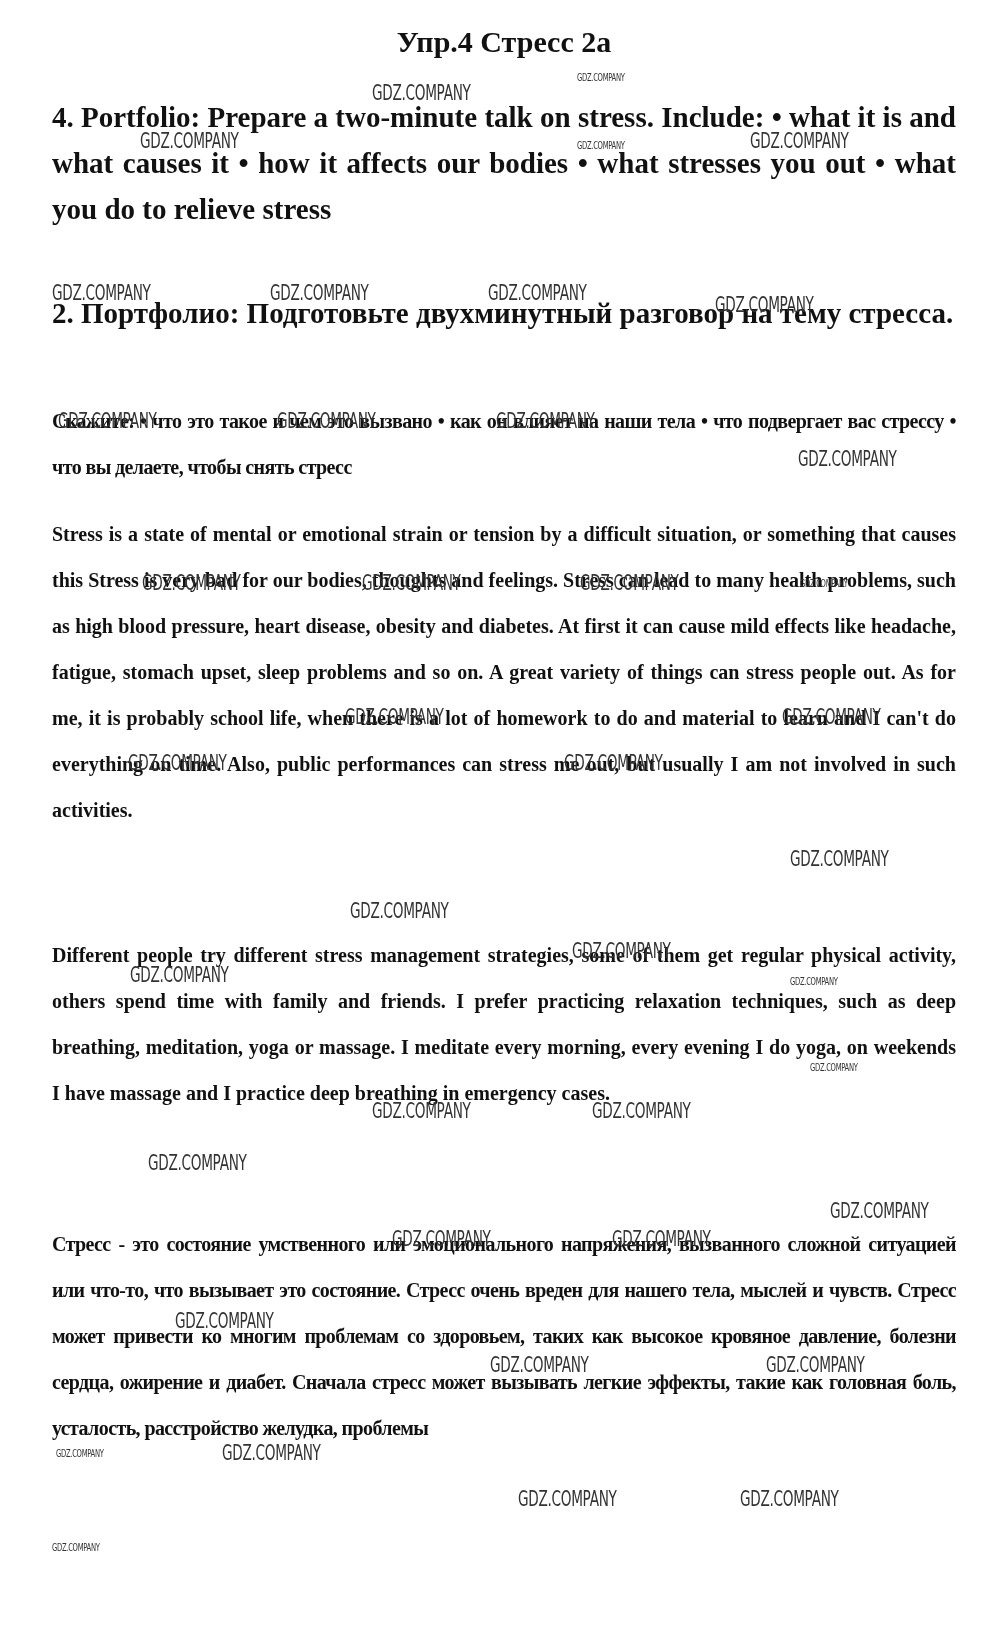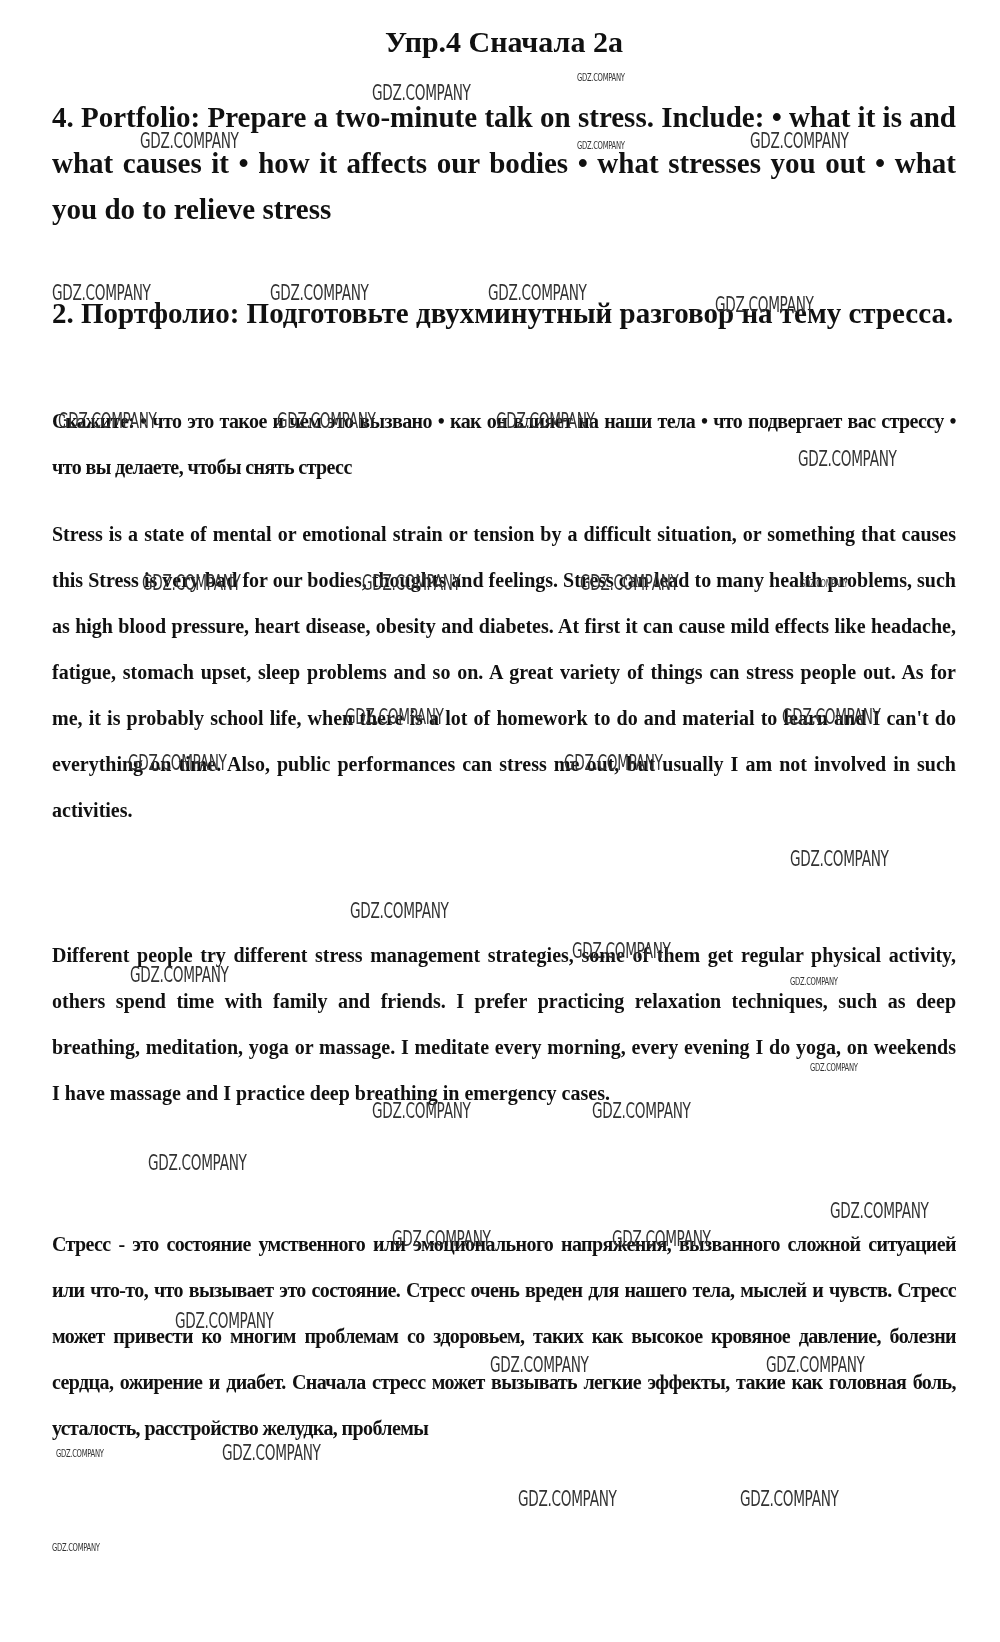--- a/index.html
+++ b/index.html
@@ -62,21 +62,21 @@
       letter-spacing: -0.5px;
       pointer-events: none;
     }
     .wm.big { font-size: 22px; line-height: 22px; }
     .wm.small { font-size: 11px; line-height: 11px; }
   </style>
 </head>
 <body>
 
 <div class="page">
-  <div class="title">Упр.4 Сначала 2а</div>
+  <div class="title">Упр.4 Стресс 2а</div>
 
   <div class="block bold" style="top:94px;">4. Portfolio: Prepare a two-minute talk on stress. Include: • what it is and what causes it • how it affects our bodies • what stresses you out • what you do to relieve stress</div>
 
   <div class="block bold" style="top:290px;">2. Портфолио: Подготовьте двухминутный разговор на тему стресса.</div>
 
   <div class="block body-text narrow" style="top:398px;">Скажите: • что это такое и чем это вызвано • как он влияет на наши тела • что подвергает вас стрессу • что вы делаете, чтобы снять стресс</div>
 
   <div class="block body-text" style="top:511px;">Stress is a state of mental or emotional strain or tension by a difficult situation, or something that causes this Stress is very bad for our bodies, thoughts and feelings. Stress can lead to many health problems, such as high blood pressure, heart disease, obesity and diabetes. At first it can cause mild effects like headache, fatigue, stomach upset, sleep problems and so on. A great variety of things can stress people out. As for me, it is probably school life, when there is a lot of homework to do and material to learn and I can't do everything on time. Also, public performances can stress me out, but usually I am not involved in such activities.</div>
 
   <div class="block body-text" style="top:932px;">Different people try different stress management strategies, some of them get regular physical activity, others spend time with family and friends. I prefer practicing relaxation techniques, such as deep breathing, meditation, yoga or massage. I meditate every morning, every evening I do yoga, on weekends I have massage and I practice deep breathing in emergency cases.</div>

